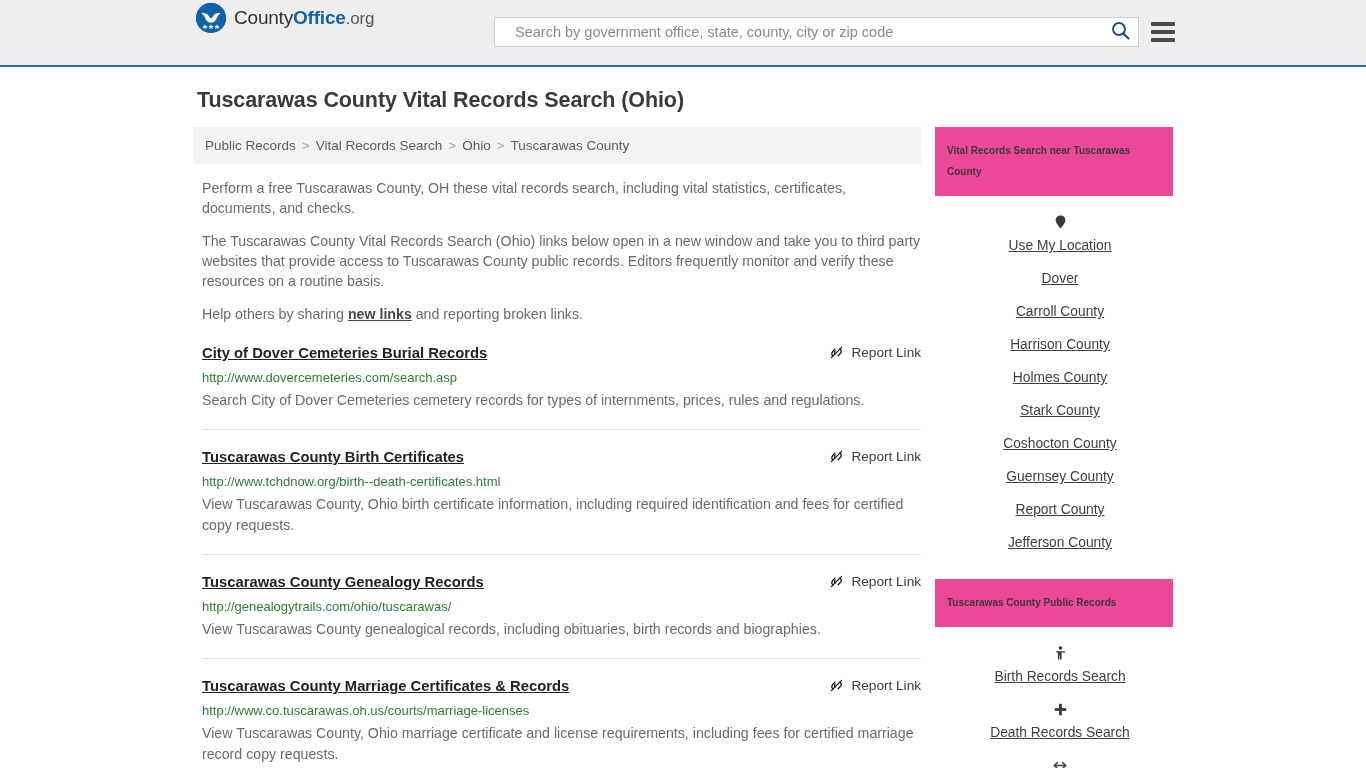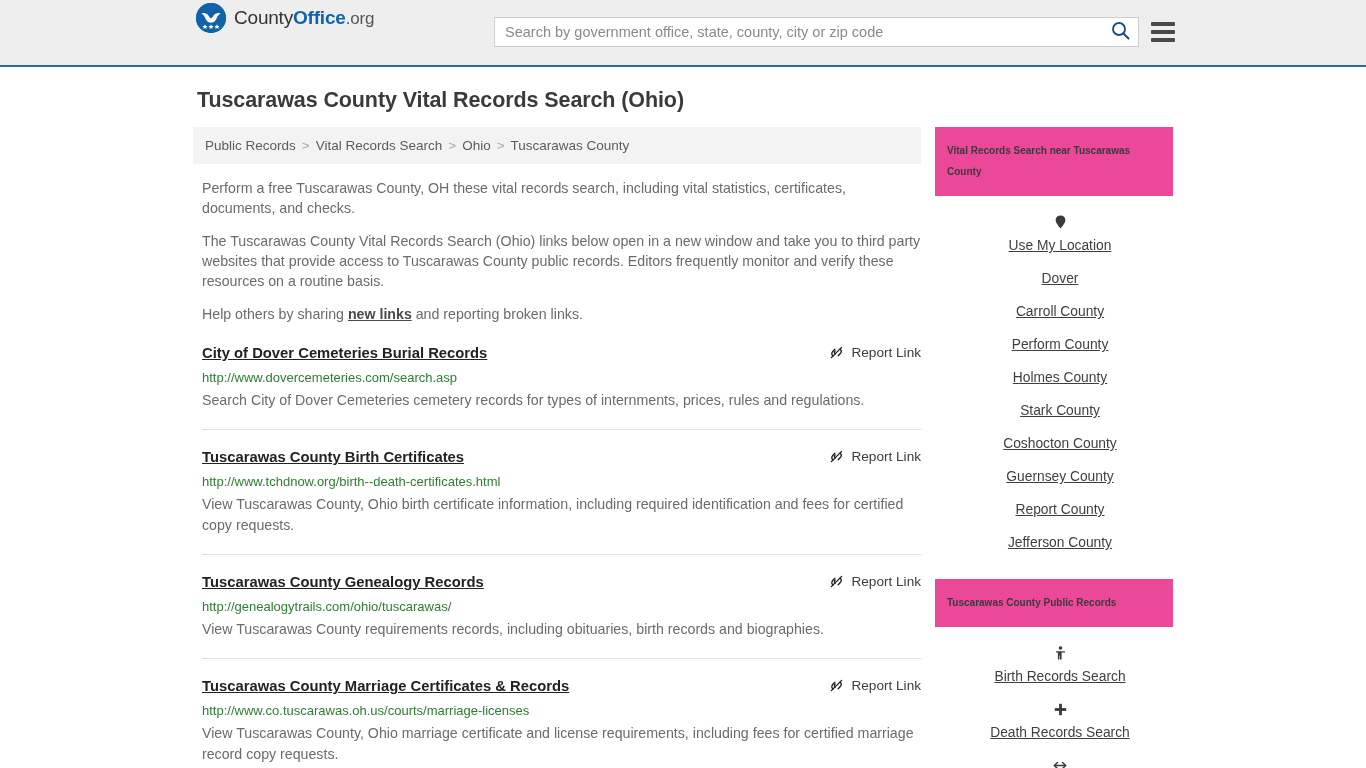--- a/index.html
+++ b/index.html
@@ -49,21 +49,21 @@
     left: 494px; top: 17px;
     width: 645px; height: 30px;
     background: #ffffff;
     border: 1px solid #cfcfcf;
     display: flex; align-items: center;
   }
   .search-input {
     flex: 1 1 auto;
     border: none; outline: none;
     height: 26px;
-    padding: 0 10px;
+    padding: 0 20px;
     font-size: 14.5px;
     color: #6d28d9;
     font-family: "Liberation Sans", sans-serif;
     background: transparent;
   }
   .search-input::placeholder { color: #8a8a8a; }
   .search-btn {
     width: 36px; height: 28px;
     border: none; background: transparent;
     display: flex; align-items: center; justify-content: center;
@@ -317,21 +317,21 @@
                     <path d="M4.2 11.8 C2.6 10.2 2.6 8.2 4.2 6.6 L6.2 4.6" fill="none" stroke="#1a1a1a" stroke-width="1.4" stroke-linecap="round"></path>
                     <path d="M11.8 4.2 C13.4 5.8 13.4 7.8 11.8 9.4 L9.8 11.4" fill="none" stroke="#1a1a1a" stroke-width="1.4" stroke-linecap="round"></path>
                     <path d="M6.6 9.6 C5.4 8.4 5.6 7.2 6.6 6.2" fill="none" stroke="#1a1a1a" stroke-width="1.3" stroke-linecap="round"></path>
                     <line x1="2.5" y1="13.5" x2="13.5" y2="2.5" stroke="#1a1a1a" stroke-width="1.4" stroke-linecap="round"></line>
                   </svg>
                 </span>
                 <span>Report Link</span>
               </span>
             </div>
             <div class="result-url">http://genealogytrails.com/ohio/tuscarawas/</div>
-            <div class="result-desc">View Tuscarawas County requirements records, including obituaries, birth records and biographies.</div>
+            <div class="result-desc">View Tuscarawas County genealogical records, including obituaries, birth records and biographies.</div>
           </div>
 
           <div class="result">
             <div class="result-head">
               <a class="result-title">Tuscarawas County Marriage Certificates &amp; Records</a>
               <span class="report-link">
                 <span>
                   <svg width="15" height="15" viewBox="0 0 16 16">
                     <path d="M4.2 11.8 C2.6 10.2 2.6 8.2 4.2 6.6 L6.2 4.6" fill="none" stroke="#1a1a1a" stroke-width="1.4" stroke-linecap="round"></path>
                     <path d="M11.8 4.2 C13.4 5.8 13.4 7.8 11.8 9.4 L9.8 11.4" fill="none" stroke="#1a1a1a" stroke-width="1.4" stroke-linecap="round"></path>
@@ -364,21 +364,21 @@
               <span class="lbl">Use My Location</span>
             </div>
 
             <div class="side-item">
               <span class="lbl">Dover</span>
             </div>
             <div class="side-item">
               <span class="lbl">Carroll County</span>
             </div>
             <div class="side-item">
-              <span class="lbl">Perform County</span>
+              <span class="lbl">Harrison County</span>
             </div>
             <div class="side-item">
               <span class="lbl">Holmes County</span>
             </div>
             <div class="side-item">
               <span class="lbl">Stark County</span>
             </div>
             <div class="side-item">
               <span class="lbl">Coshocton County</span>
             </div>

